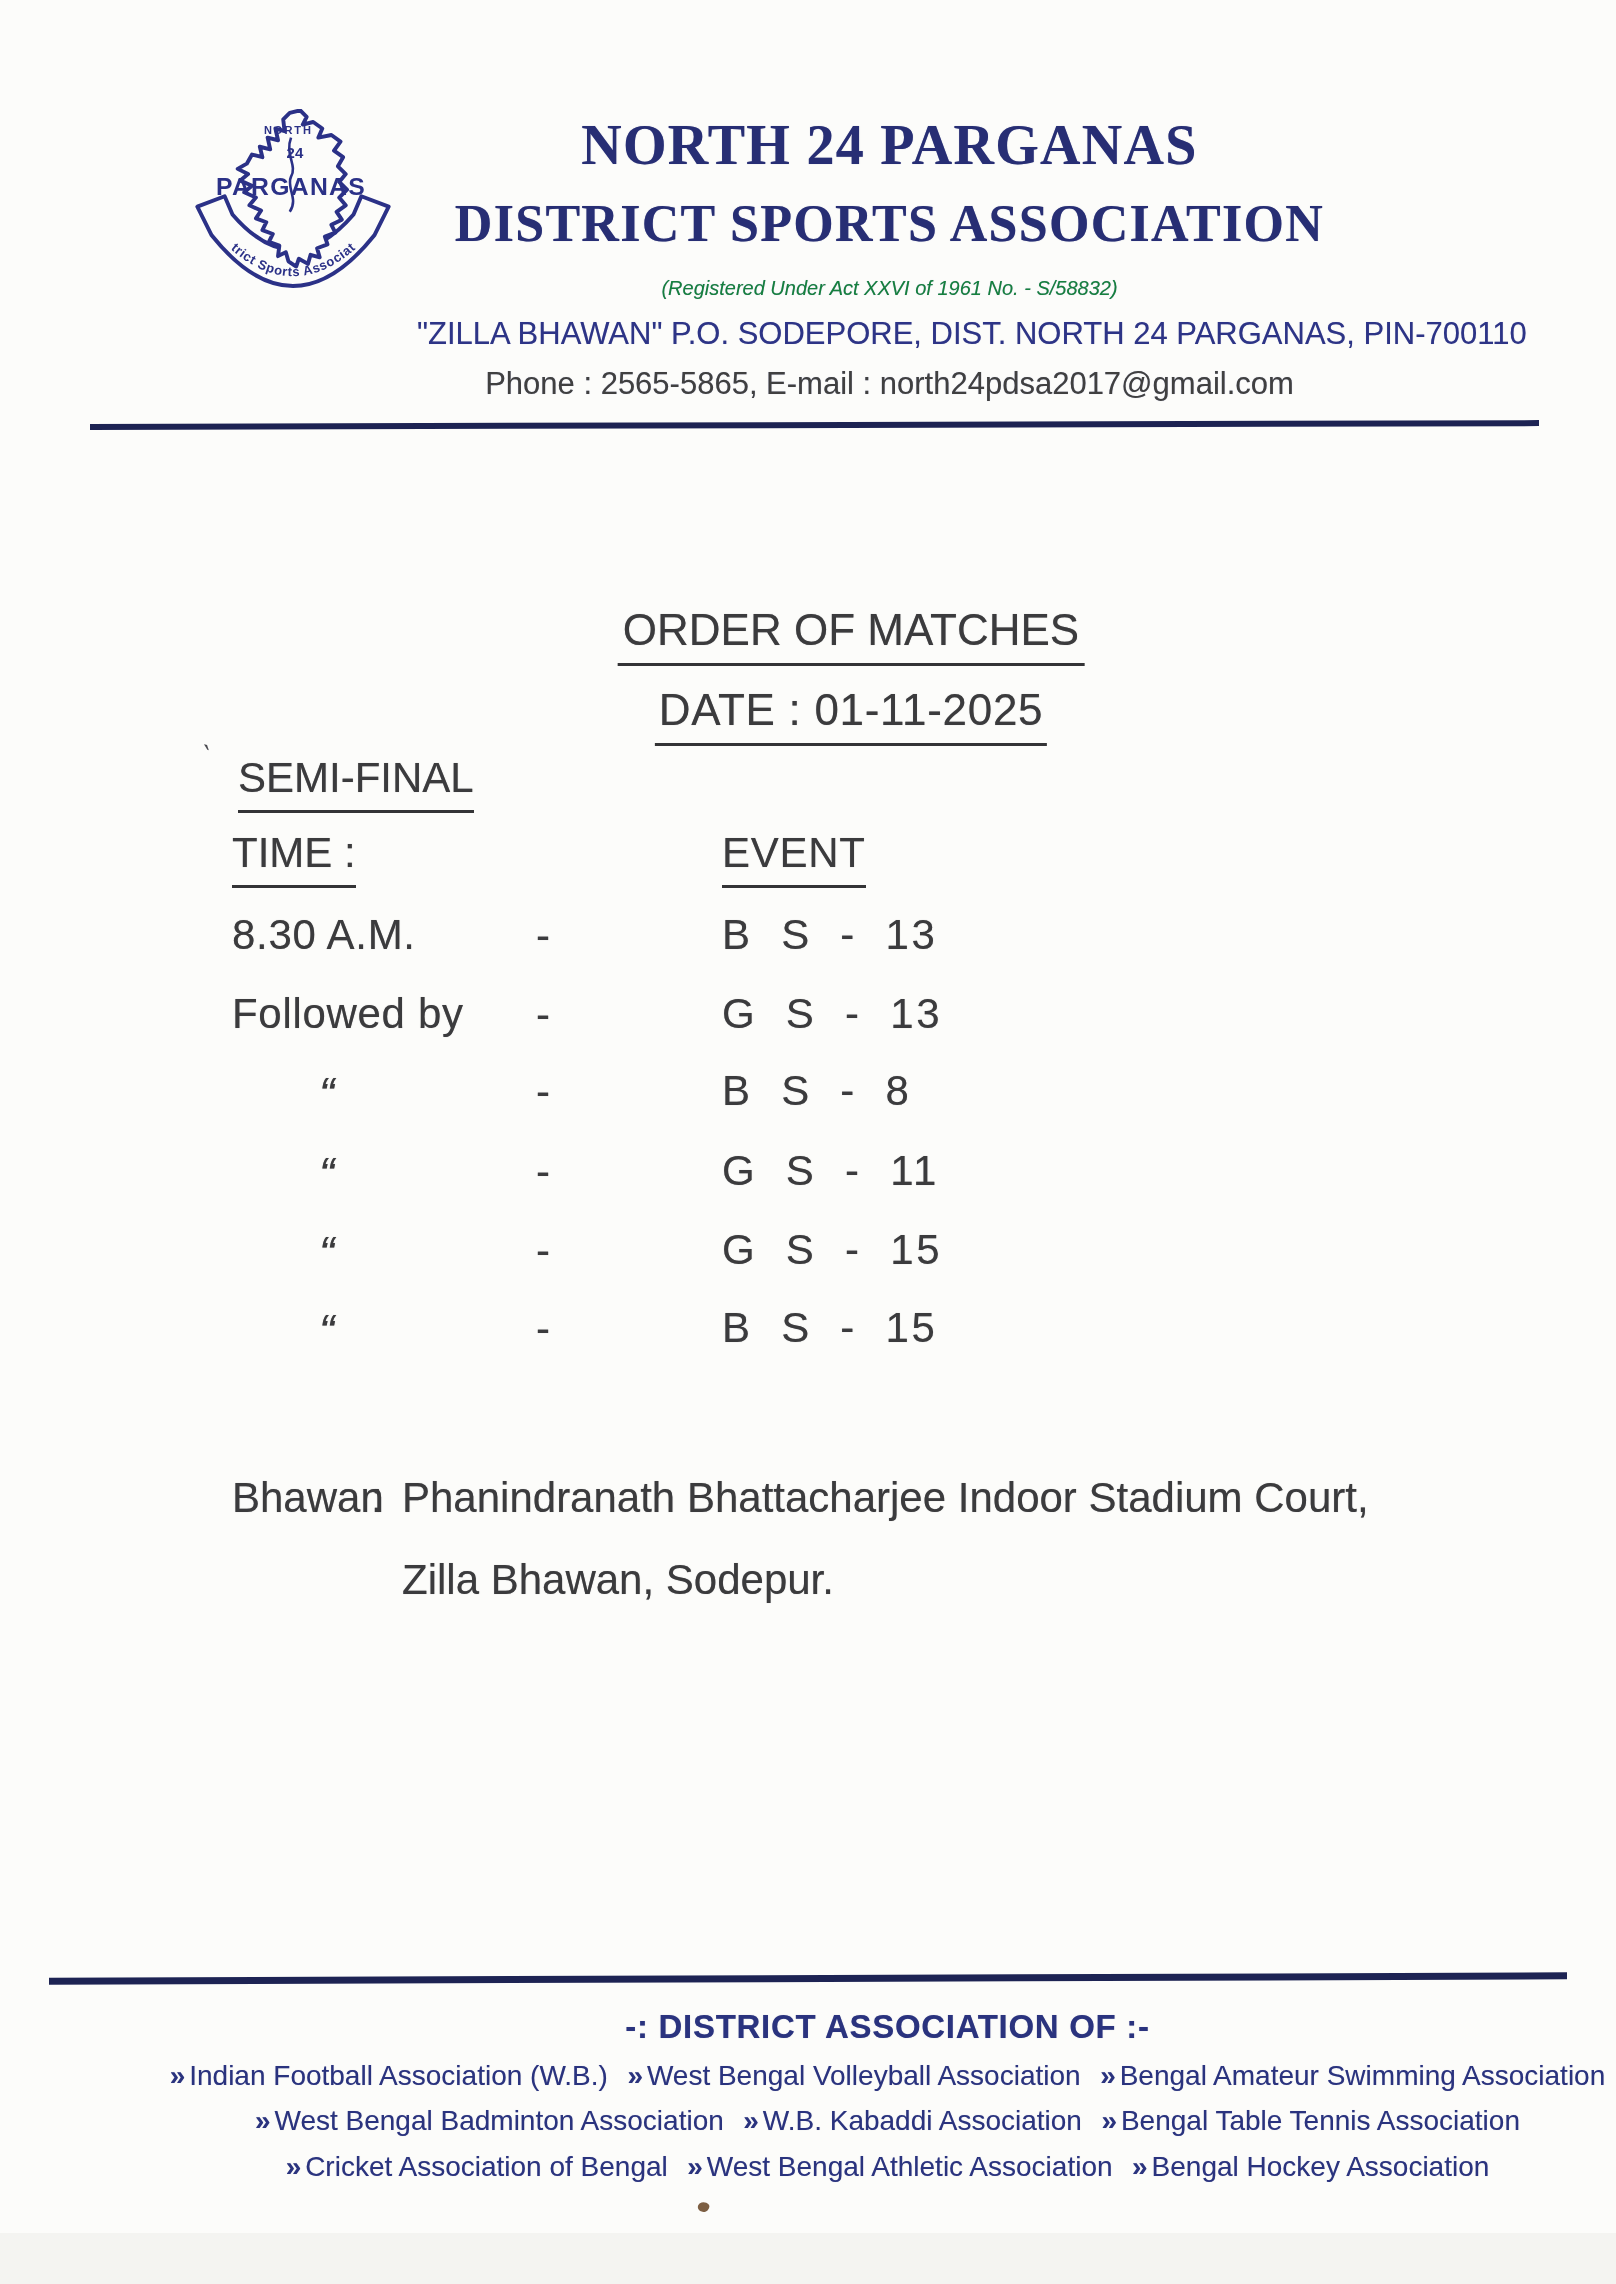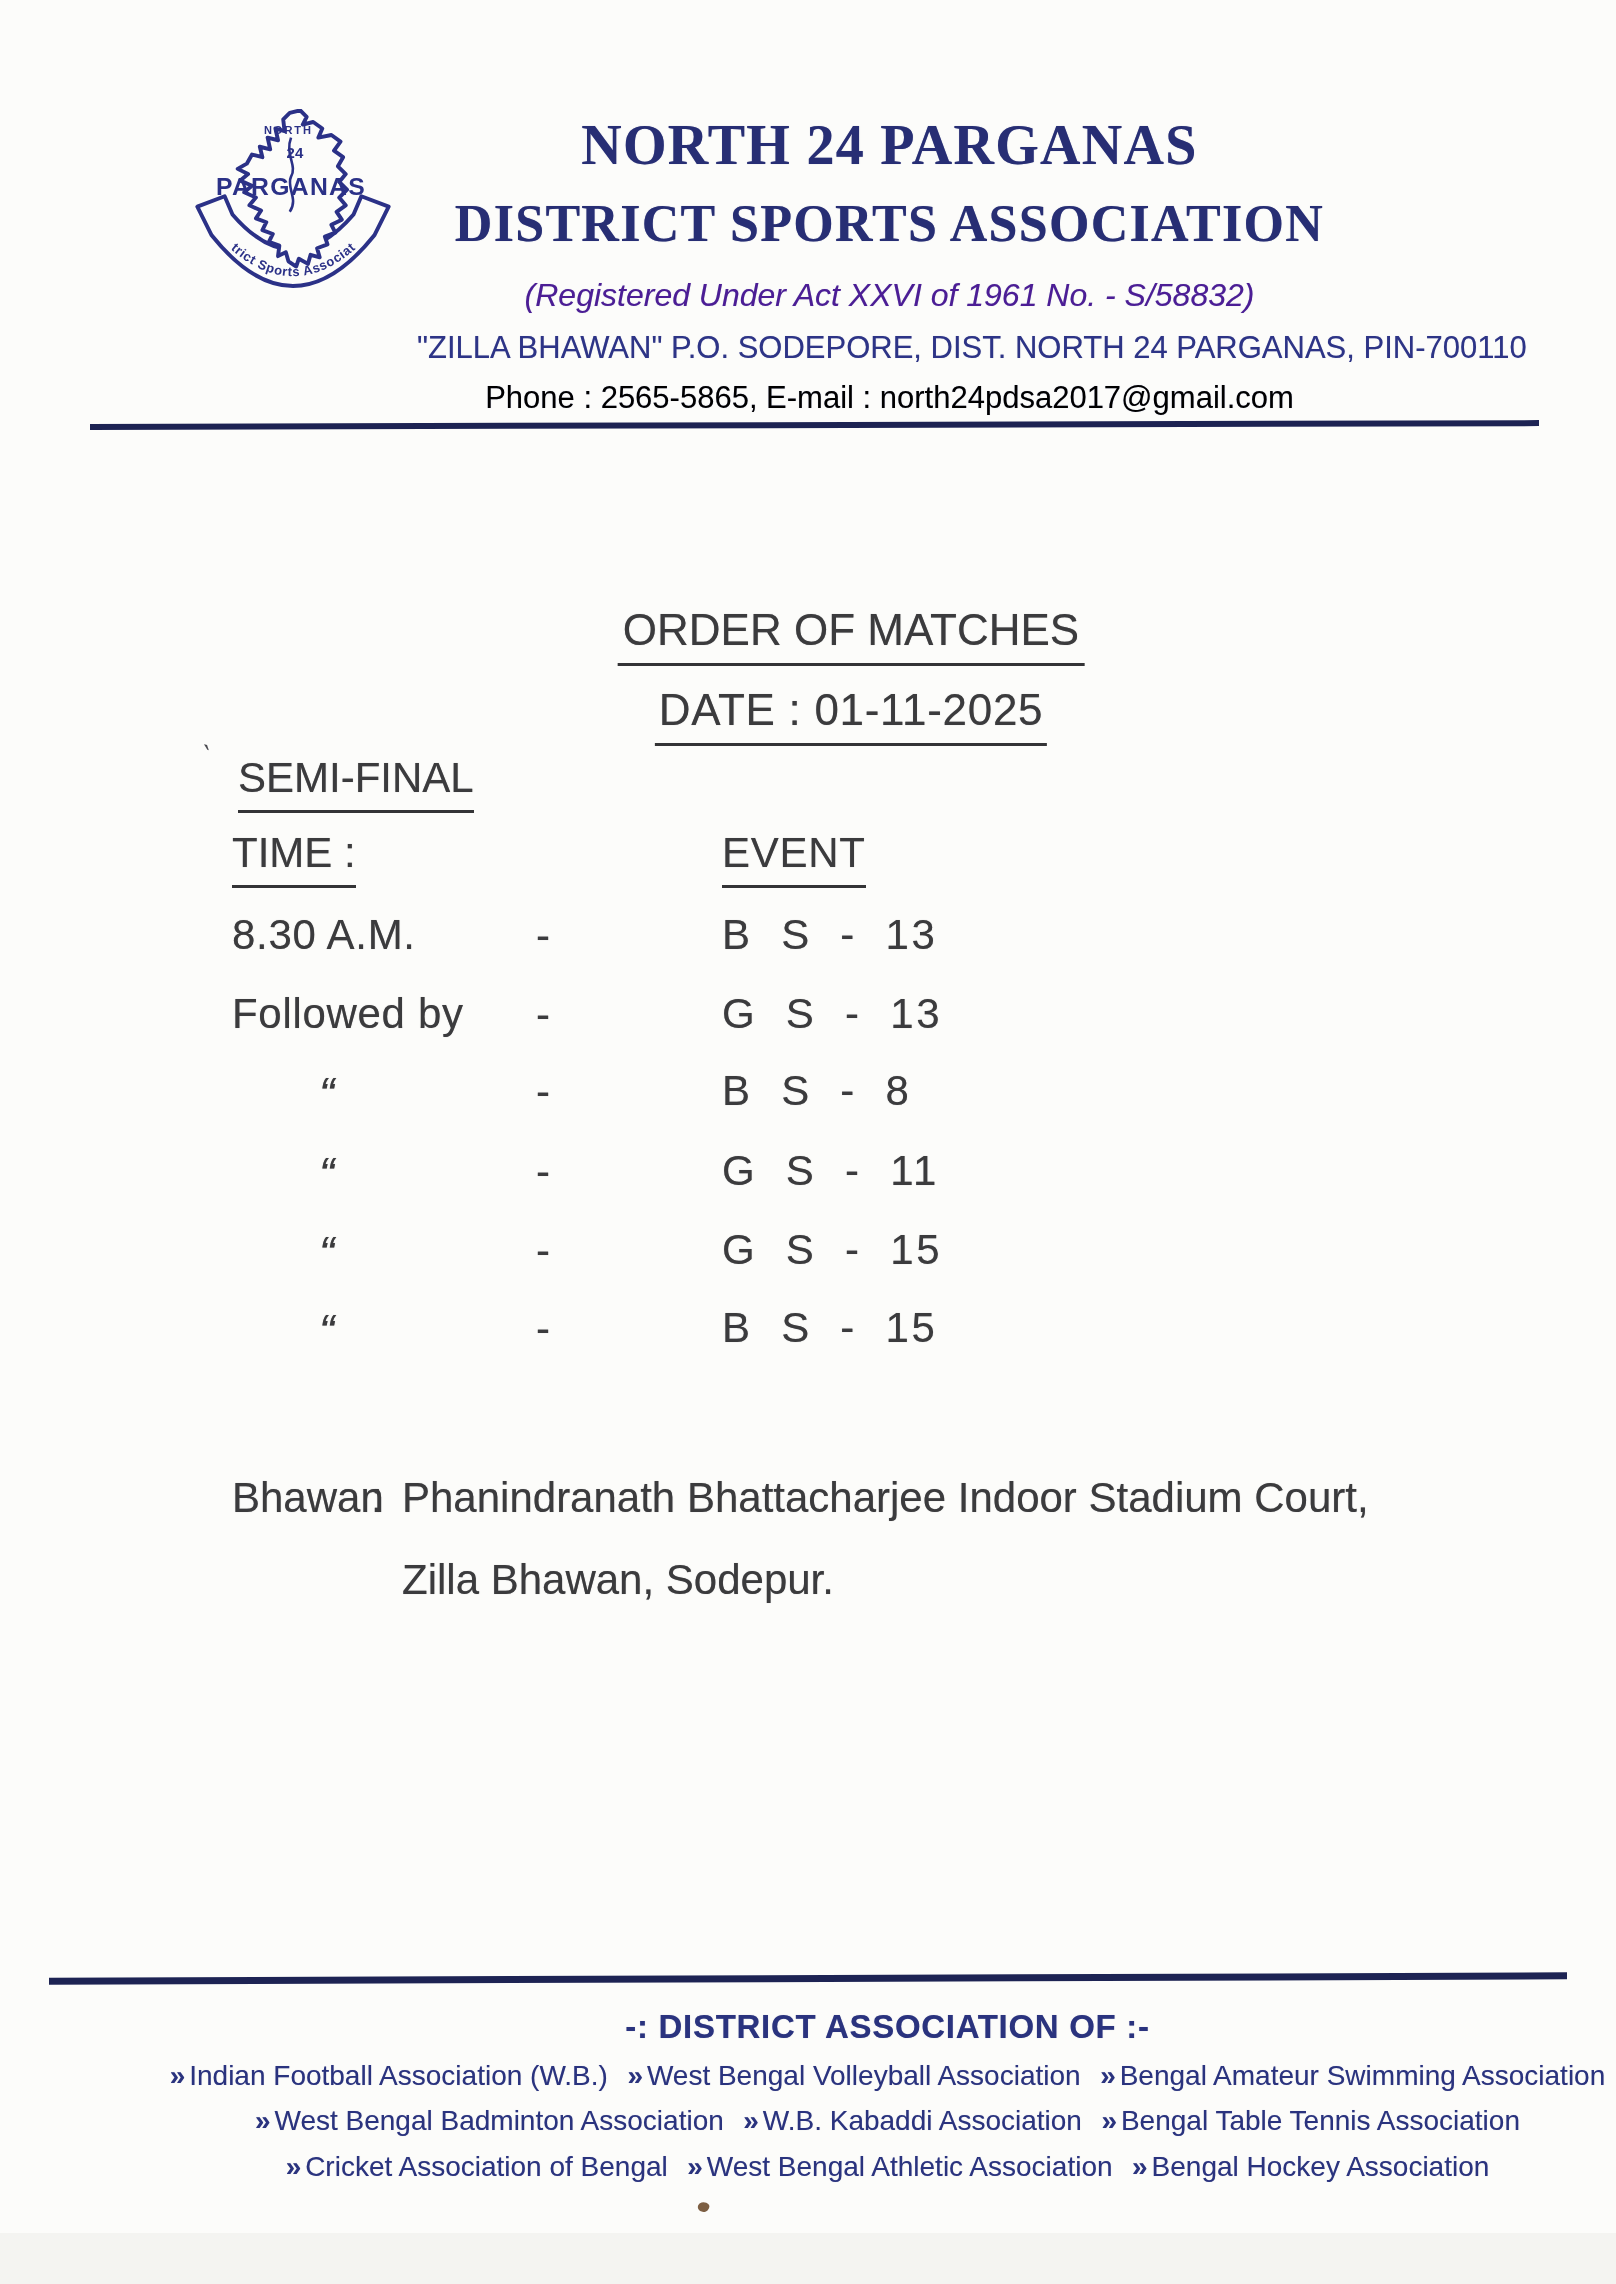--- a/index.html
+++ b/index.html
@@ -20,29 +20,29 @@
     color:#2b3184;
   }
   .title1,.title2{
     font-family:"Liberation Serif", serif;font-weight:700;color:#272e74;
     letter-spacing:1.3px;line-height:1.05;white-space:nowrap;
     text-shadow:0 0 0.7px rgba(39,46,116,.55);
   }
   .title1{font-size:56px;}
   .title2{font-size:52px;margin-top:22px;}
   .reg-line{
-    margin-top:26px;font-size:32px;font-style:italic;color:#4c1d95;
+    margin-top:26px;font-size:20px;font-style:italic;color:#15803d;
     white-space:nowrap;text-shadow:0 0 0.7px rgba(45,52,134,.4);
   }
   .addr-line{
     margin-top:15.6px;font-size:31px;color:#2d3486;white-space:nowrap;
     text-shadow:0 0 0.7px rgba(45,52,134,.4);
   }
   .phone-line{
-    margin-top:14.3px;font-size:31px;color:#000000;white-space:nowrap;
+    margin-top:14.3px;font-size:31px;color:#404040;white-space:nowrap;
     text-shadow:0 0 0.7px rgba(45,52,134,.4);
   }
   .rule{position:absolute;background:#1d2353;}
   .rule-top{left:90px;top:422px;width:1449px;height:5.9px;transform:rotate(-0.15deg);}
   .rule-bottom{left:49px;top:1975px;width:1518px;height:6.5px;transform:rotate(-0.2deg);}
   
   .soft{text-shadow:0 0 0.7px rgba(59,59,61,.6);}
   .u{border-bottom:3.9px solid #343436;padding-bottom:9px;}
   .order-heading{
     position:absolute;left:851px;top:605px;transform:translateX(-50%);

